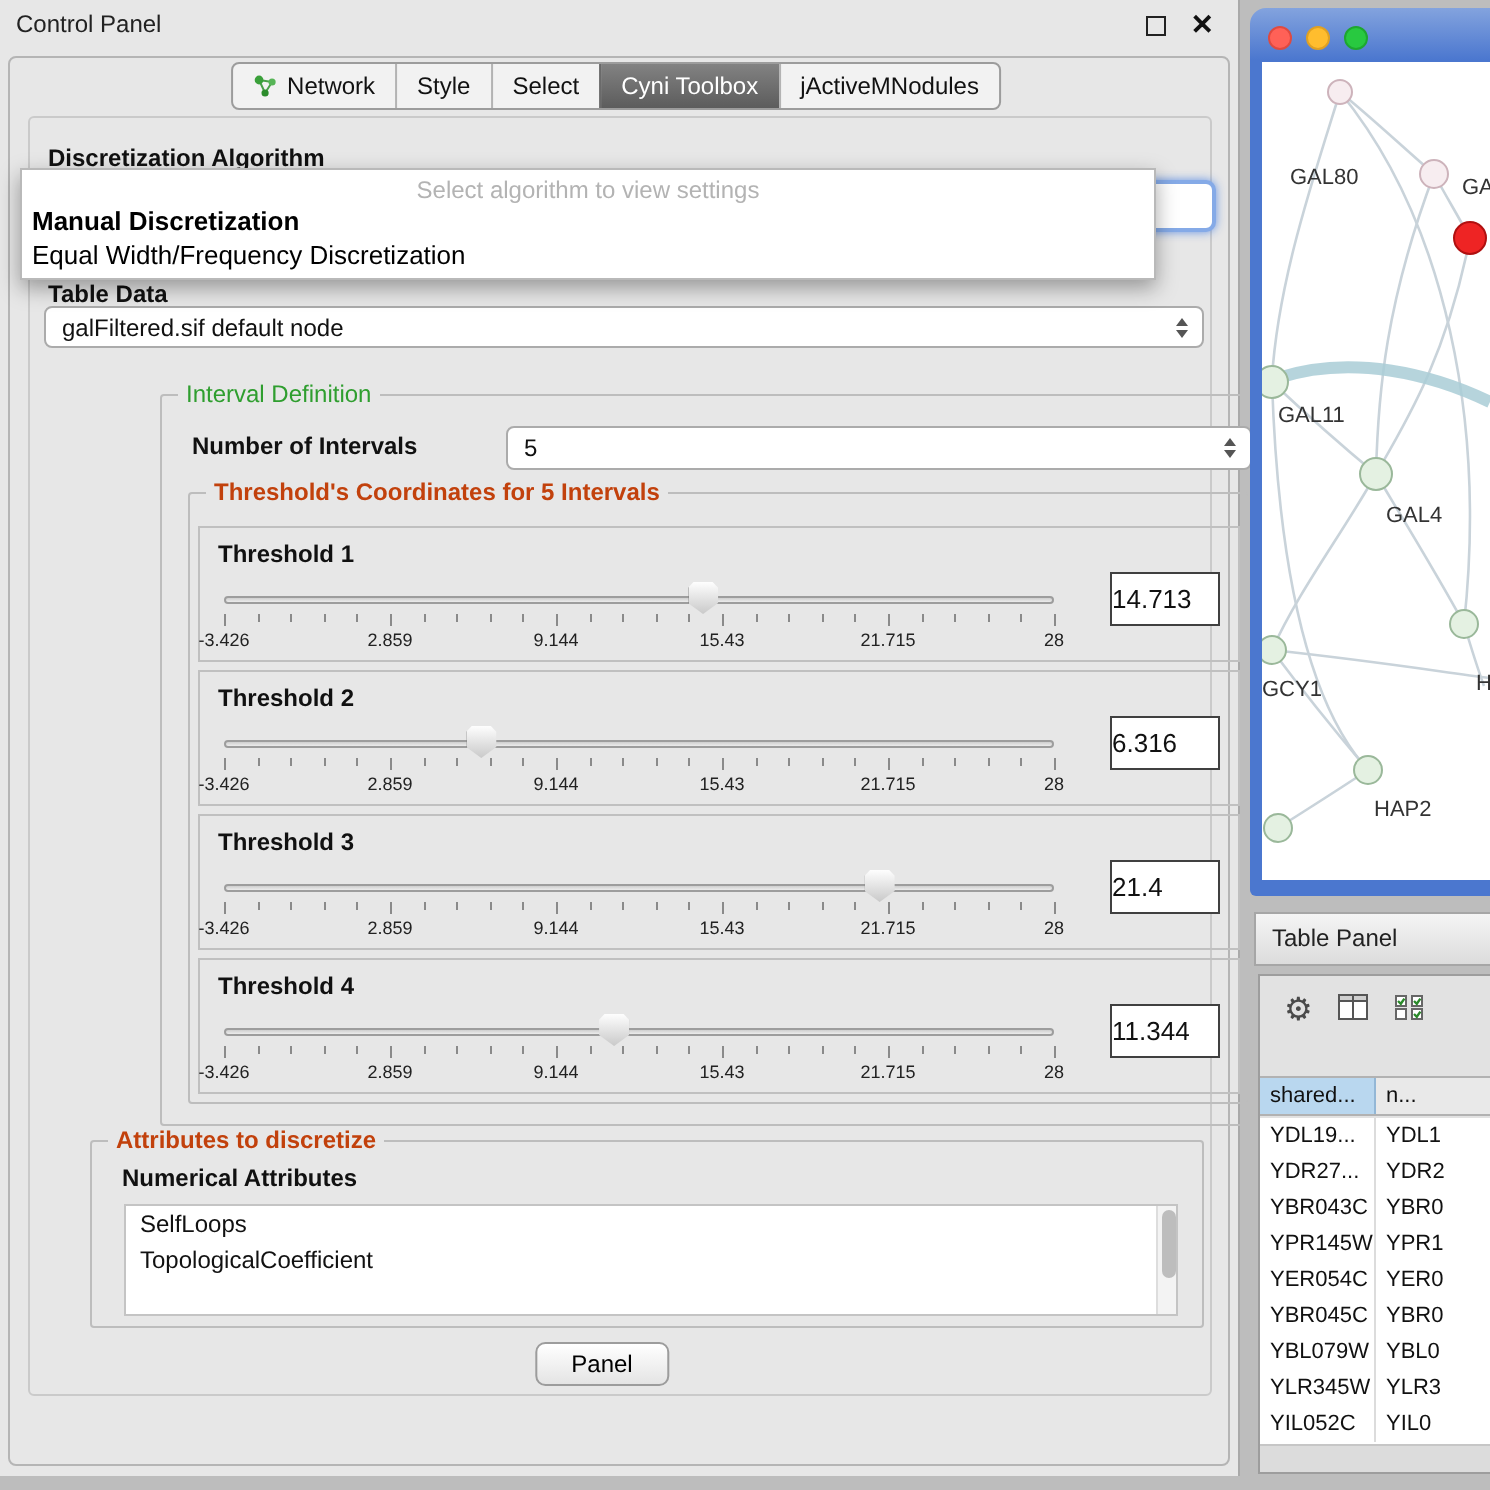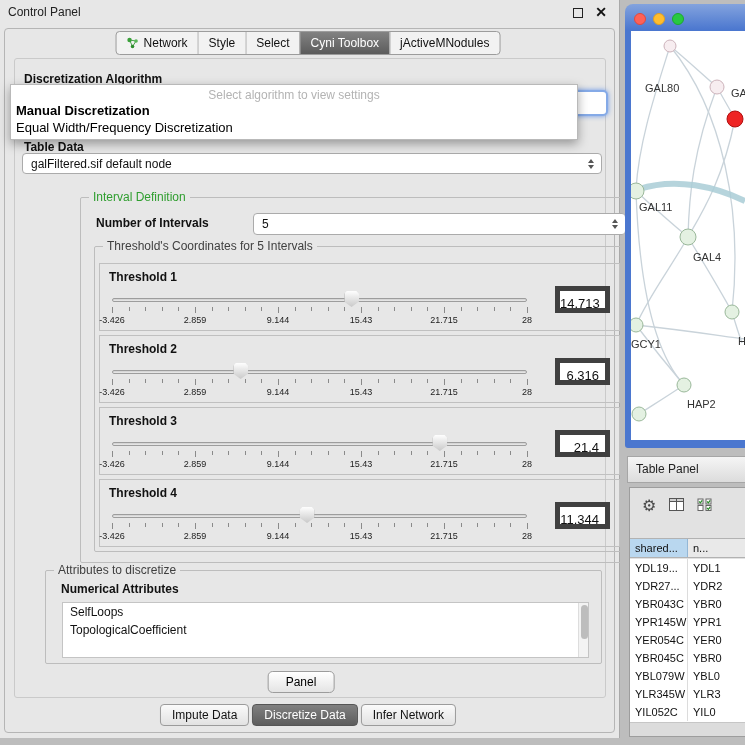--- a/index.html
+++ b/index.html
@@ -29,38 +29,38 @@
   .combo{background:#fff;border:1px solid #ababab;border-radius:4px;font-size:12px;position:absolute;display:flex;align-items:center;padding-left:8px;}
   .combo .arrows{position:absolute;right:7px;top:50%;transform:translateY(-50%);display:flex;flex-direction:column;gap:2px;}
   .tri-up{width:0;height:0;border-left:3.5px solid transparent;border-right:3.5px solid transparent;border-bottom:4px solid #555;}
   .tri-dn{width:0;height:0;border-left:3.5px solid transparent;border-right:3.5px solid transparent;border-top:4px solid #555;}
   .td-label{position:absolute;left:24px;top:140px;font-size:12px;font-weight:bold;}
   .table-combo{left:22px;top:153px;width:580px;height:21px;}
 
   .group{position:absolute;border:1px solid #bdbdbd;border-radius:2px;}
   .legend{position:absolute;top:-8px;left:8px;background:#e7e7e7;padding:0 4px;font-size:12px;white-space:nowrap;}
   .legend.green{color:#2f9e2f;}
-  .legend.blue{color:#404040;}
+  .legend.blue{color:#c2410c;font-weight:bold;}
 
   #interval-group{left:45px;top:197px;width:632px;height:366px;margin-left:35px;}
   .ni-label{position:absolute;left:15px;top:18px;font-size:12px;font-weight:bold;}
   .ni-combo{left:172px;top:15px;width:373px;height:22px;}
   #thresholds-group{left:13px;top:48px;width:531px;height:306px;}
 
   .th-panel{position:absolute;left:4px;width:521px;height:68px;border:1px solid #c0c0c0;}
   .th-label{position:absolute;left:9px;top:6px;font-size:12px;font-weight:bold;}
   .slider-zone{position:absolute;left:12px;right:92px;top:26px;height:40px;}
   .track{position:absolute;left:0;right:0;top:8px;height:4px;background:linear-gradient(#cfcfcf,#ececec);border:1px solid #9d9d9d;border-radius:3px;}
   .thumb{position:absolute;top:1px;width:15px;height:16px;background:linear-gradient(#fefefe,#c9c9c9);clip-path:polygon(50% 100%,0 66%,0 18%,18% 0,82% 0,100% 18%,100% 66%);transform:translateX(-50%);filter:drop-shadow(0 0 1px #777);}
   .ticks{position:absolute;left:0;right:0;top:17px;height:7px;}
   .tick{position:absolute;width:1px;height:4px;background:#8a8a8a;}
   .tick.major{height:6px;}
   .scale-labels{position:absolute;left:0;right:0;top:25px;height:12px;font-size:9px;color:#222;}
   .scale-label{position:absolute;transform:translateX(-50%);white-space:nowrap;}
-  .value-box{position:absolute;right:9px;top:22px;width:55px;height:27px;background:#fff;border:5px solid #404040;font-size:13px;text-align:right;line-height:25px;padding-right:6px;}
+  .value-box{position:absolute;right:9px;top:22px;width:55px;height:27px;background:#fff;border:1px solid #404040;font-size:13px;text-align:left;line-height:25px;padding-right:6px;}
 
   #attr-group{left:45px;top:570px;width:557px;height:94px;}
   .attr-heading{position:absolute;left:15px;top:11px;font-size:12px;font-weight:bold;}
   .attr-list{position:absolute;left:16px;top:31px;right:12px;height:56px;background:#fff;border:1px solid #c4c4c4;overflow:hidden;list-style:none;}
   .attr-list li{font-size:12px;padding:2px 0 2px 7px;height:18px;}
   .attr-scroll{position:absolute;right:13px;top:32px;width:10px;height:54px;background:#f3f3f3;border-left:1px solid #ddd;}
   .attr-thumb{position:absolute;left:1.5px;top:2px;width:7px;height:34px;background:#bdbdbd;border-radius:4px;}
 
   .apply-btn{position:absolute;left:301px;top:671px;transform:translateX(-50%);padding:3px 17px;font-size:12px;background:linear-gradient(#fff,#e4e4e4);border:1px solid #9c9c9c;border-radius:5px;font-family:inherit;}
   .bottom-tabs{position:absolute;top:704px;left:308px;transform:translateX(-50%);display:flex;gap:3px;z-index:5;}
@@ -344,25 +344,20 @@
     <ul class="attr-list" id="attr-list">
         <li>SelfLoops</li>
         <li>TopologicalCoefficient</li>
       </ul>
     <div class="attr-scroll">
         <div class="attr-thumb"></div>
       </div>
   </div>
 
   <button class="apply-btn">Panel</button>
-  <div class="bottom-tabs">
-      <div class="btab">Impute Data</div>
-      <div class="btab sel">Discretize Data</div>
-      <div class="btab">Infer Network</div>
-    </div>
 </div>
 
 <div id="network-window">
   <div class="lights">
     <div class="light red"></div>
     <div class="light yellow"></div>
     <div class="light green"></div>
   </div>
   <div id="network-canvas">
     <svg width="114" height="409" viewBox="0 0 114 409" id="net-svg">

